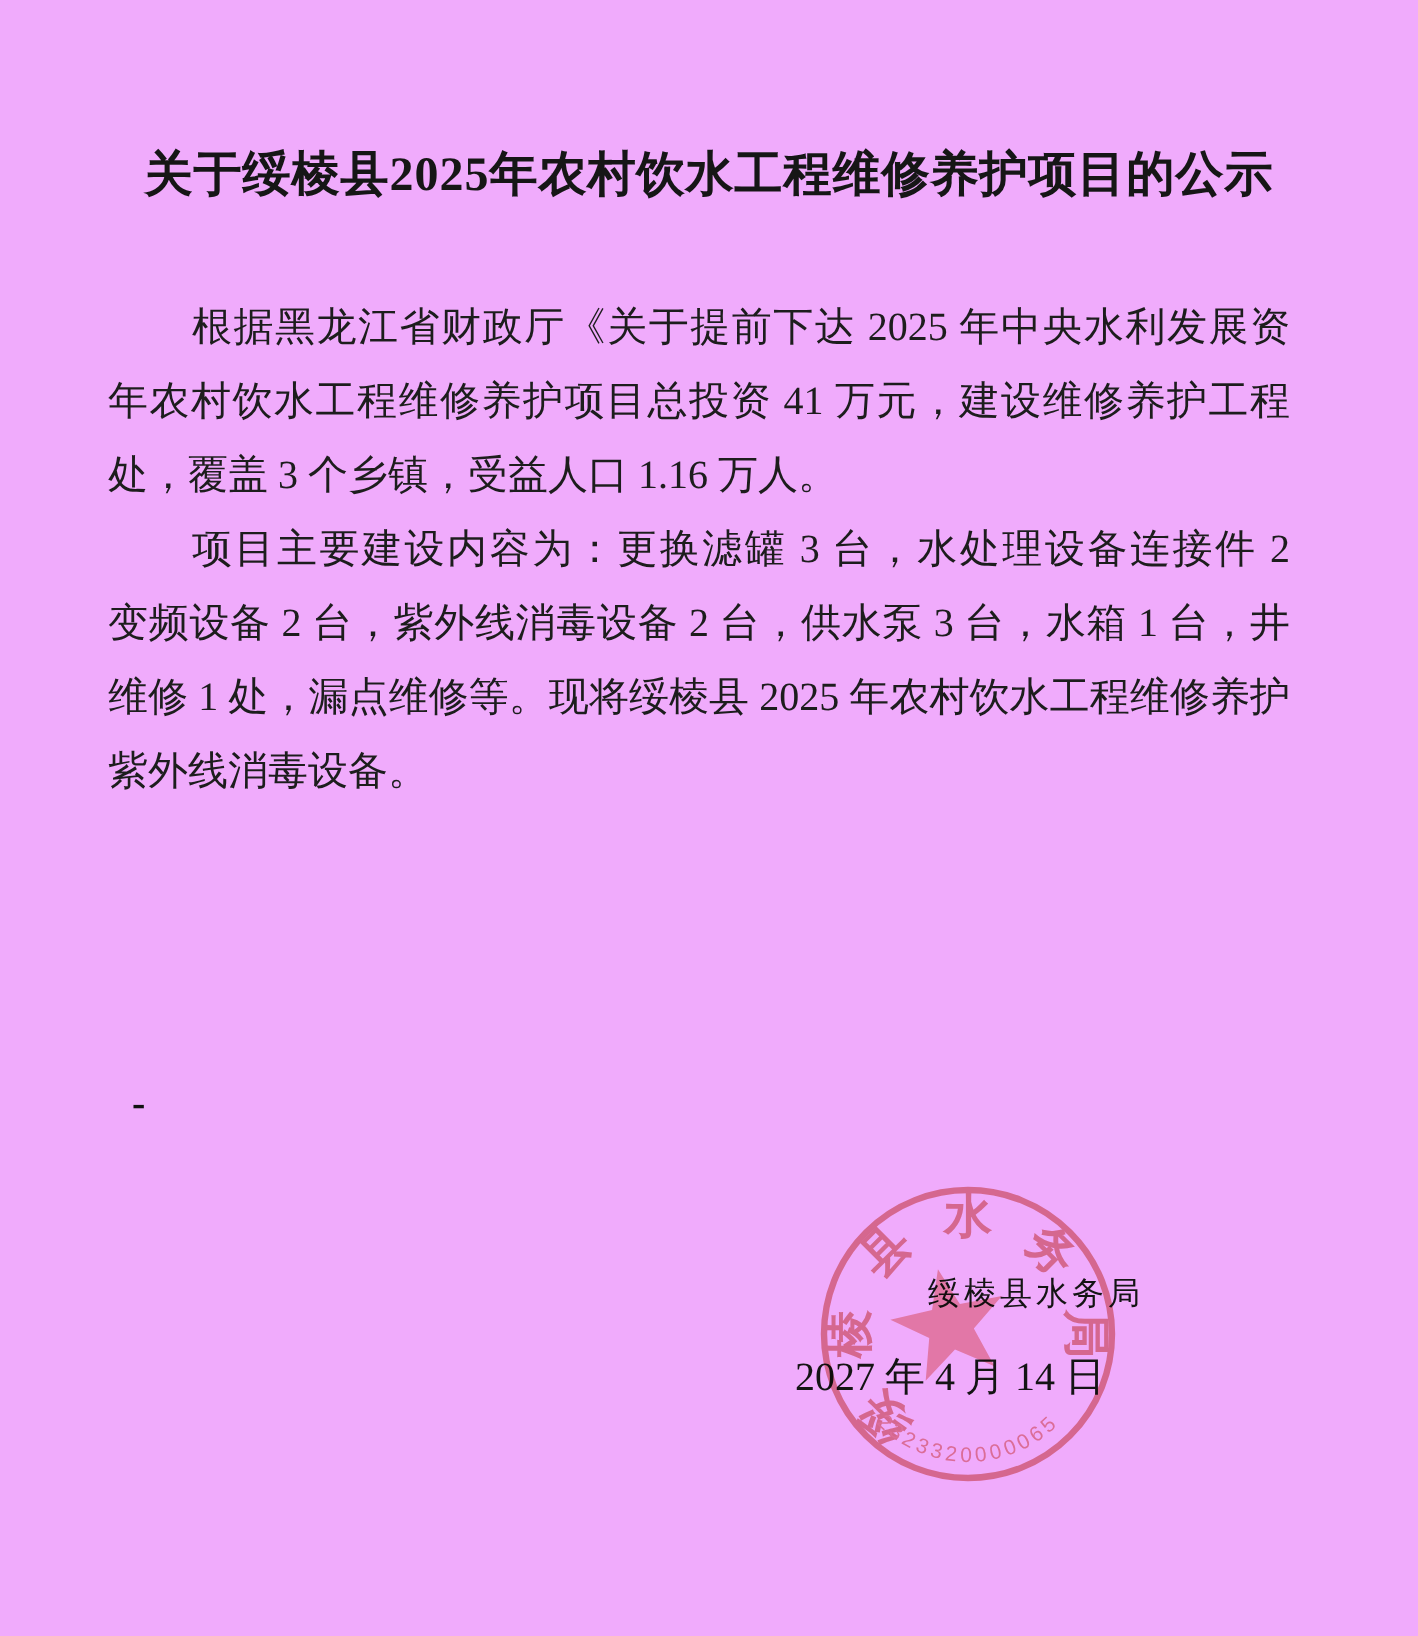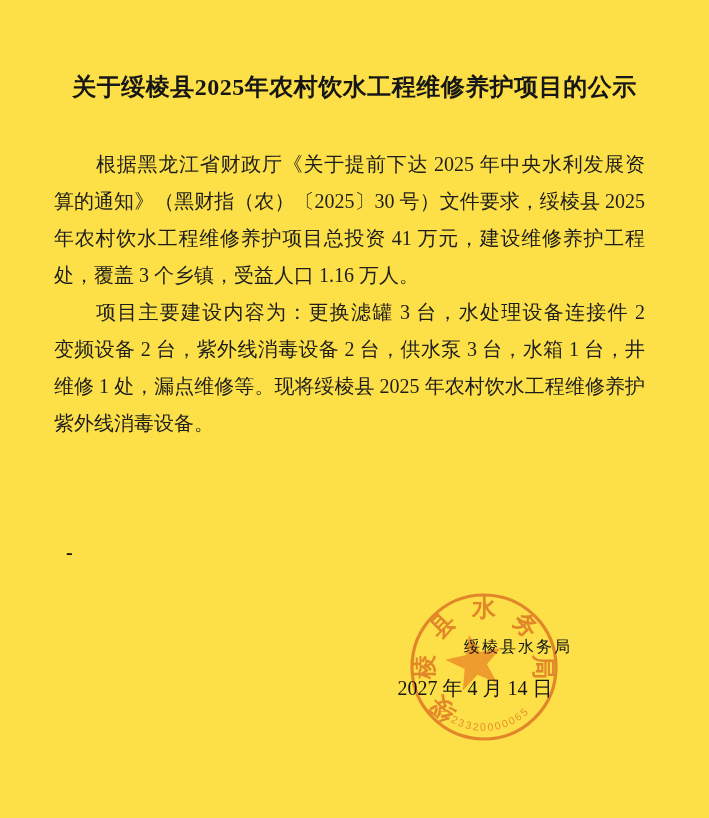--- a/index.html
+++ b/index.html
@@ -1,21 +1,21 @@
 <!DOCTYPE html>
 <html><head>
 <meta charset="utf-8">
 <style>
   * { margin: 0; padding: 0; box-sizing: border-box; }
   html, body { background: #ffffff; }
   .page {
     position: relative;
     width: 709px;
     height: 818px;
-    background: #fde047;
+    background: #f0abfc;
     font-family: "Liberation Serif", "DejaVu Serif", serif;
     color: #1d1d1d;
     overflow: hidden;
   }
   .doc-title {
     position: absolute;
     top: 71px;
     left: 0;
     width: 100%;
     text-align: center;
@@ -93,21 +93,20 @@
 </style>
 </head>
 <body>
 
 <div class="page">
 
   <div class="doc-title">关于绥棱县2025年农村饮水工程维修养护项目的公示</div>
 
   <div class="body-text">
     <div class="line indent full">根据黑龙江省财政厅《关于提前下达 2025 年中央水利发展资金预</div>
-    <div class="line full">算的通知》（黑财指（农）〔2025〕30 号）文件要求，绥棱县 2025</div>
     <div class="line full">年农村饮水工程维修养护项目总投资 41 万元，建设维修养护工程 12</div>
     <div class="line">处，覆盖 3 个乡镇，受益人口 1.16 万人。</div>
     <div class="line indent full">项目主要建设内容为：更换滤罐 3 台，水处理设备连接件 2 套，</div>
     <div class="line full">变频设备 2 台，紫外线消毒设备 2 台，供水泵 3 台，水箱 1 台，井房</div>
     <div class="line full">维修 1 处，漏点维修等。现将绥棱县 2025 年农村饮水工程维修养护项</div>
     <div class="line">紫外线消毒设备。</div>
   </div>
 
   <div class="stray-dash">-</div>
 

